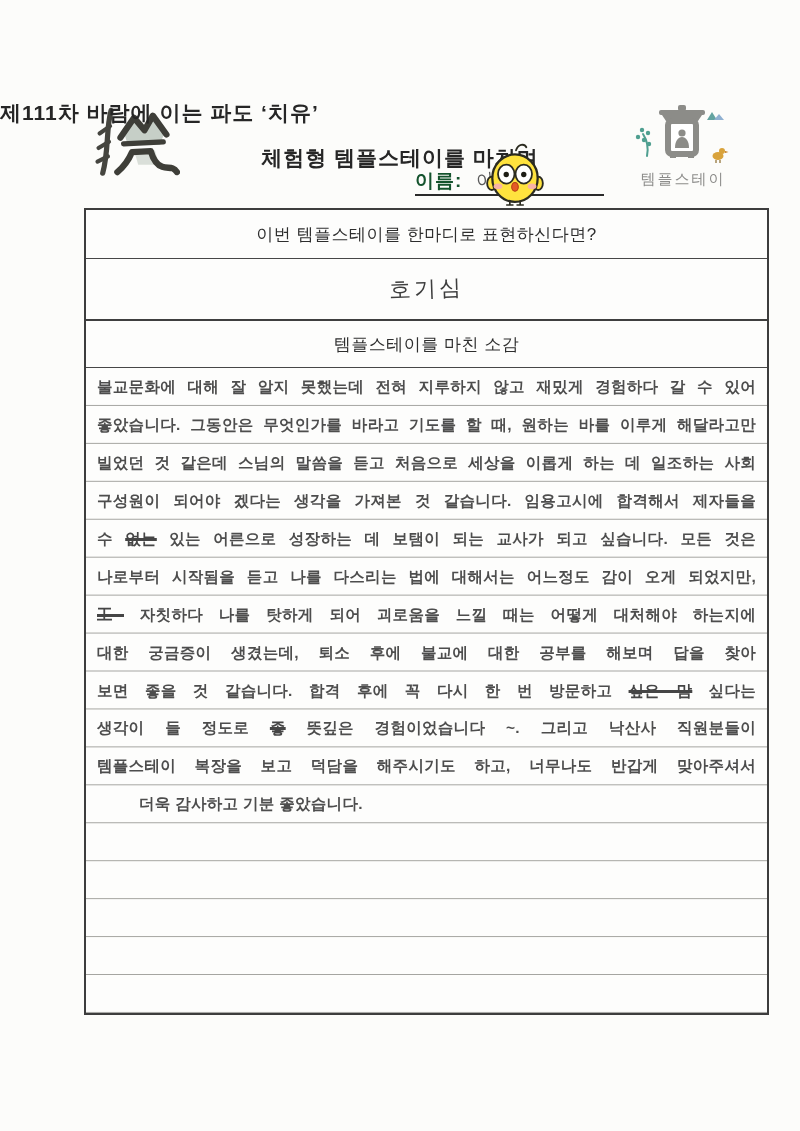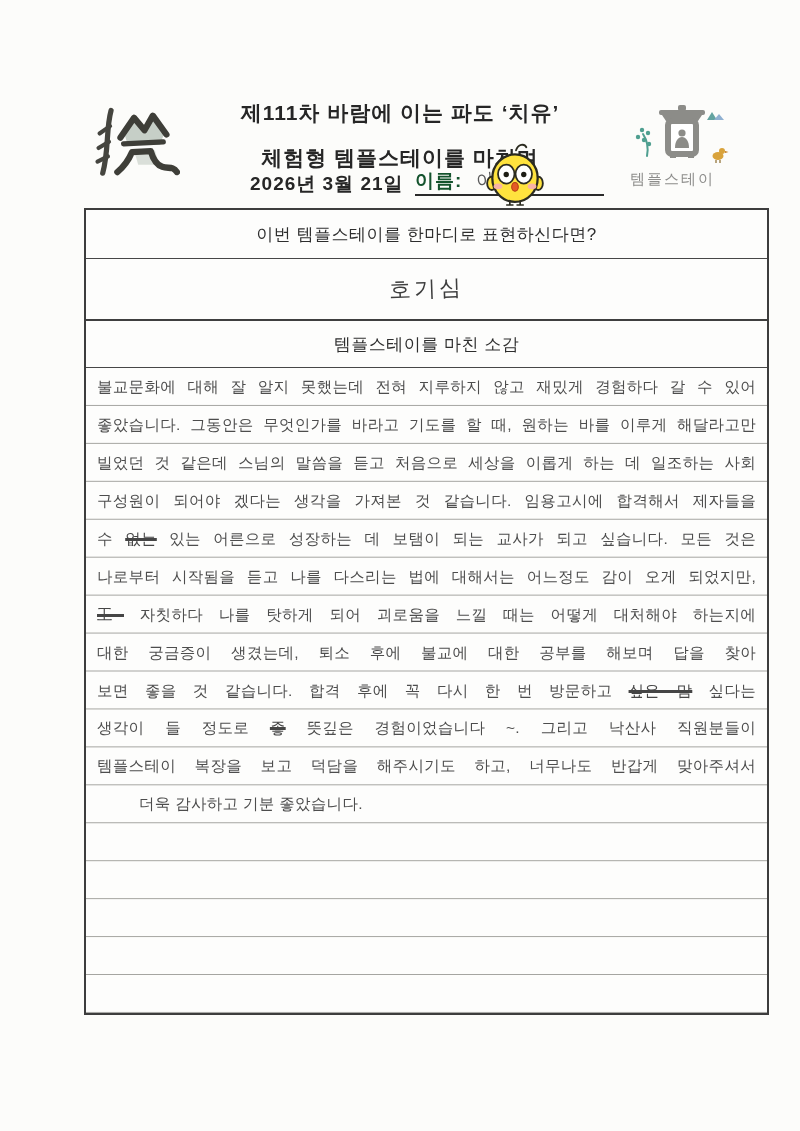--- a/index.html
+++ b/index.html
@@ -2,46 +2,46 @@
 <html><head>
 <meta charset="utf-8">
 <style>
   * { margin:0; padding:0; box-sizing:border-box; }
   html,body { width:800px; }
   body { font-family:"Liberation Sans","DejaVu Sans",sans-serif; background:#ffffff; }
   .page { position:relative; width:800px; height:1131px; background:#fcfcfa; overflow:hidden; }
 
   
   .stamp { position:absolute; left:86px; top:100px; width:94px; height:94px; }
-  .title1 { position:absolute; left:0; top:99px; width:100%; text-align:center;
+  .title1 { position:absolute; left:0; top:99px; width:100%; 
             font-size:21px; font-weight:700; color:#262626; letter-spacing:1px; }
   .title2 { position:absolute; left:0; top:144px; width:100%; text-align:center;
             font-size:21px; font-weight:700; color:#262626; letter-spacing:1px; }
   .date   { position:absolute; left:250px; top:171px; font-size:19px; font-weight:700; color:#262626; letter-spacing:1px; }
   .namegrp { position:absolute; left:415px; top:168px; width:189px; height:28px;
              border-bottom:2px solid #2a2a2a; display:flex; align-items:flex-start; }
   .namelabel { font-size:19px; font-weight:700; color:#14532d; letter-spacing:1px; }
   .namewritten { font-size:18px; color:#5a5a5a; margin-left:14px; transform:rotate(-8deg); }
   .chick { position:absolute; left:484px; top:140px; width:62px; height:66px; z-index:3; }
-  .logo { position:absolute; left:630px; top:104px; width:106px; }
+  .logo { position:absolute; left:630px; top:104px; width:106px; text-align:center; }
   .logo svg { width:106px; height:62px; display:block; }
   .logotext { margin-top:4px; font-size:15px; color:#8d8d8b; letter-spacing:2px; }
 
   
   .table { position:absolute; left:84px; top:208px; width:685px; height:807px;
            border:2px solid #3d3d3d; background:#fdfdfc; display:flex; flex-direction:column; }
   .row-q1 { height:49px; border-bottom:1.5px solid #474747; display:flex; align-items:center; justify-content:center;
             font-size:17px; font-weight:500; color:#2e2e2e; letter-spacing:0.5px; }
   .row-a1 { height:62px; border-bottom:2px solid #3f3f3f; display:flex; align-items:center; justify-content:center; }
   .row-a1 span { font-size:22px; color:#3e3e3e; letter-spacing:3px; transform:rotate(-2deg); }
   .row-q2 { height:47px; border-bottom:1.5px solid #474747; display:flex; align-items:center; justify-content:center;
             font-size:17px; font-weight:500; color:#2e2e2e; letter-spacing:0.5px; }
   .ruled { flex:1; position:relative;
            background-image:linear-gradient(to bottom, transparent calc(100% - 1px), #a5a5a1 calc(100% - 1px));
-           background-size:100% 37.94px; background-repeat:repeat-y; padding:0 11px; }
+           background-size:100% 37.94px; background-repeat:repeat-y; padding:0 11px;font-weight:bold; }
   .hw-line { height:37.94px; line-height:37.94px; overflow:hidden; white-space:nowrap;
              font-size:15.5px; color:#4d4d4d; letter-spacing:0.3px;
              text-align:justify; text-align-last:justify; }
   .hw-line.last { text-align-last:left;margin-left:42px; }
   .hw-line .struck { text-decoration:line-through; text-decoration-thickness:2.5px; color:#454545; }
 </style>
 </head>
 <body>
 
 <div class="page">
@@ -54,21 +54,20 @@
     <path d="M12 46 L22 40" stroke="#45453f" stroke-width="4" stroke-linecap="round"></path>
     <path d="M11 59 L21 54" stroke="#45453f" stroke-width="4" stroke-linecap="round"></path>
     <path d="M33 36 L46 17 L56 29 L64 15 L77 33" stroke="#3e3e38" stroke-width="6" fill="none" stroke-linecap="round" stroke-linejoin="round"></path>
     <path d="M36 42 L74 40" stroke="#3e3e38" stroke-width="5" fill="none" stroke-linecap="round"></path>
     <path d="M30 69 C36 64 41 57 44 50 L62 49 C64 56 67 62 73 64 C79 66 83 63 87 69" stroke="#3e3e38" stroke-width="6" fill="none" stroke-linecap="round" stroke-linejoin="round"></path>
   </svg>
 
   <div class="title1">제111차 바람에 이는 파도 ‘치유’</div>
   <div class="title2">체험형 템플스테이를 마치며</div>
 
-  <div class="date">2026년 3월 21일</div>
   <div class="namegrp">
     <span class="namelabel">이름:</span>
     <span class="namewritten">이</span>
   </div>
 
   <svg class="chick" viewBox="0 0 60 64">
     <path d="M31 10 C33 4 39 3 41 7" stroke="#2b2b20" stroke-width="1.8" fill="none" stroke-linecap="round"></path>
     <ellipse cx="7.5" cy="42" rx="4.5" ry="6.5" fill="#ffe33e" stroke="#2b2b20" stroke-width="1.8"></ellipse>
     <ellipse cx="52.5" cy="42" rx="4.5" ry="6.5" fill="#ffe33e" stroke="#2b2b20" stroke-width="1.8"></ellipse>
     <ellipse cx="30" cy="37" rx="22" ry="23" fill="#ffe33e" stroke="#2b2b20" stroke-width="2.2"></ellipse>

